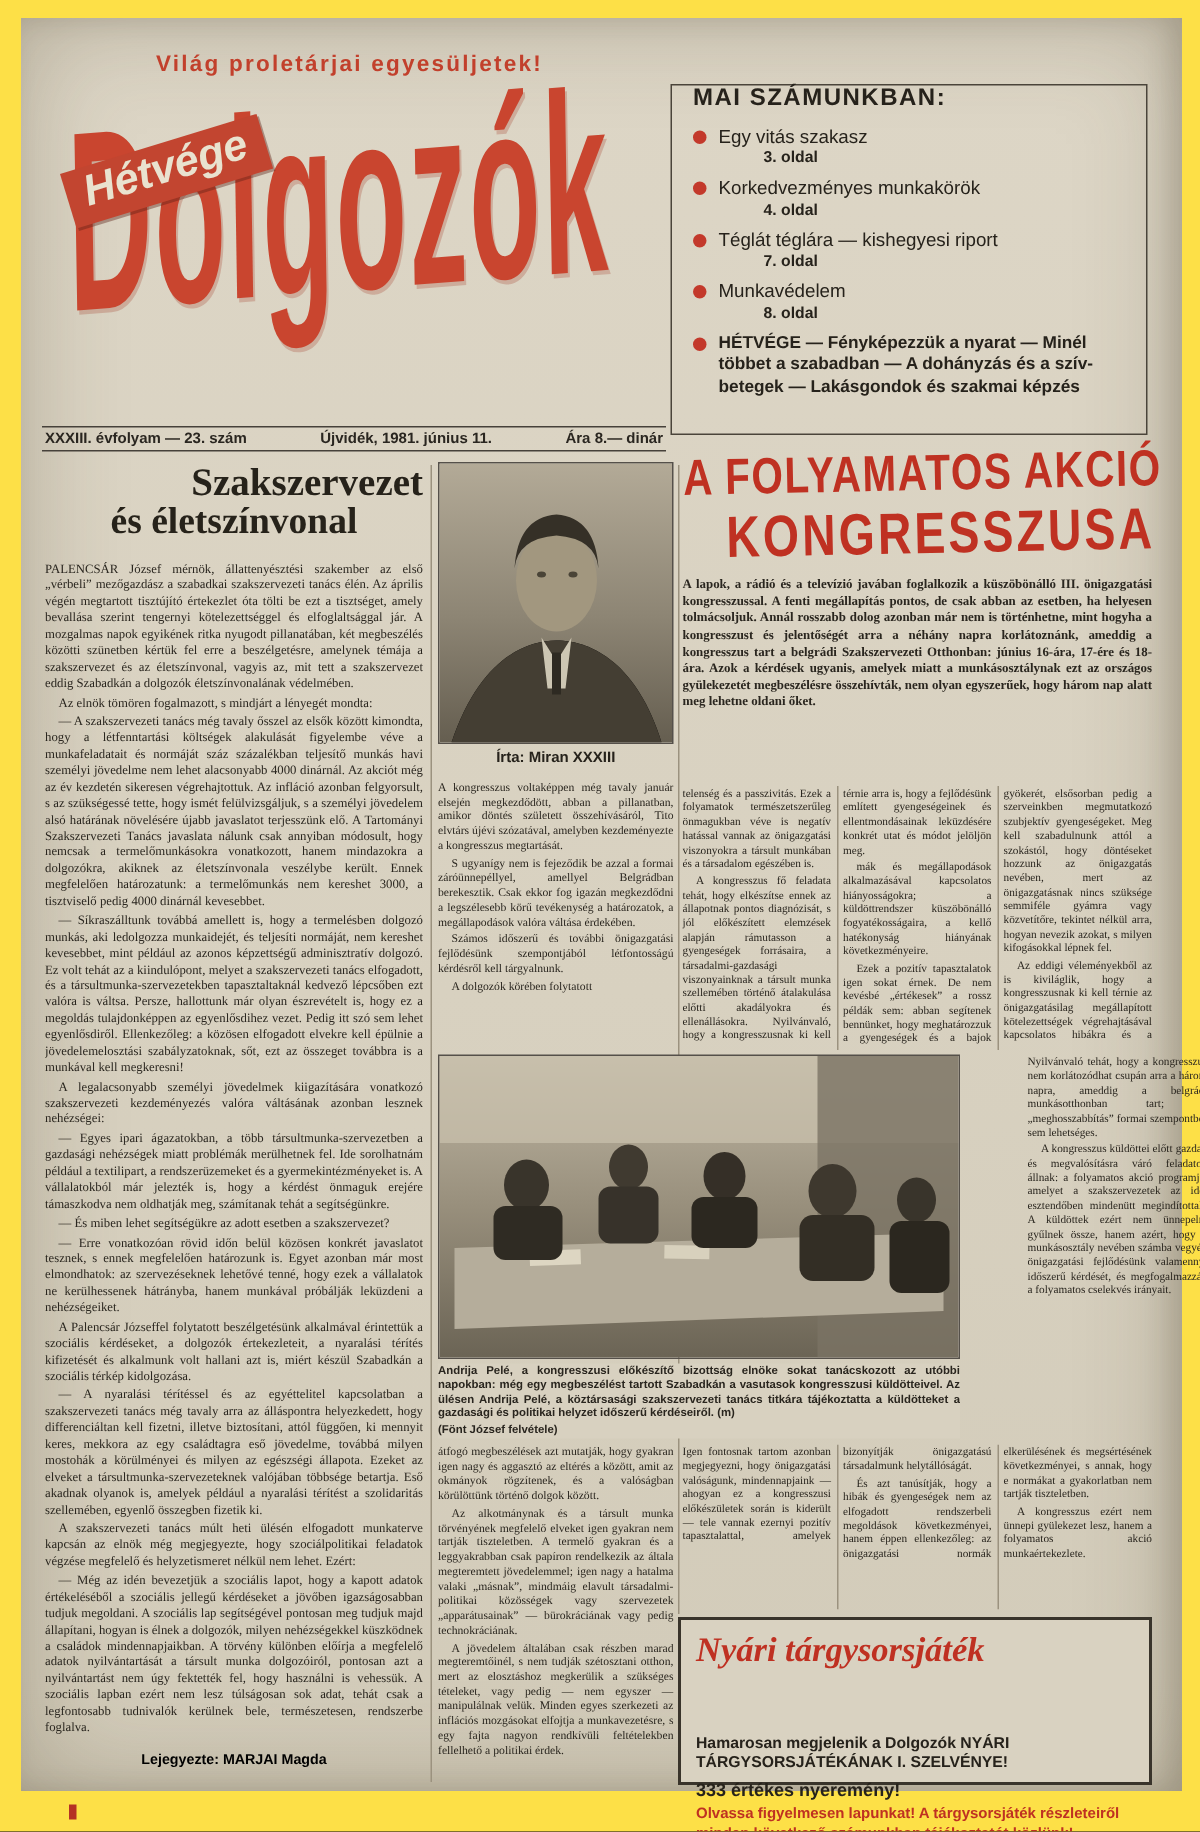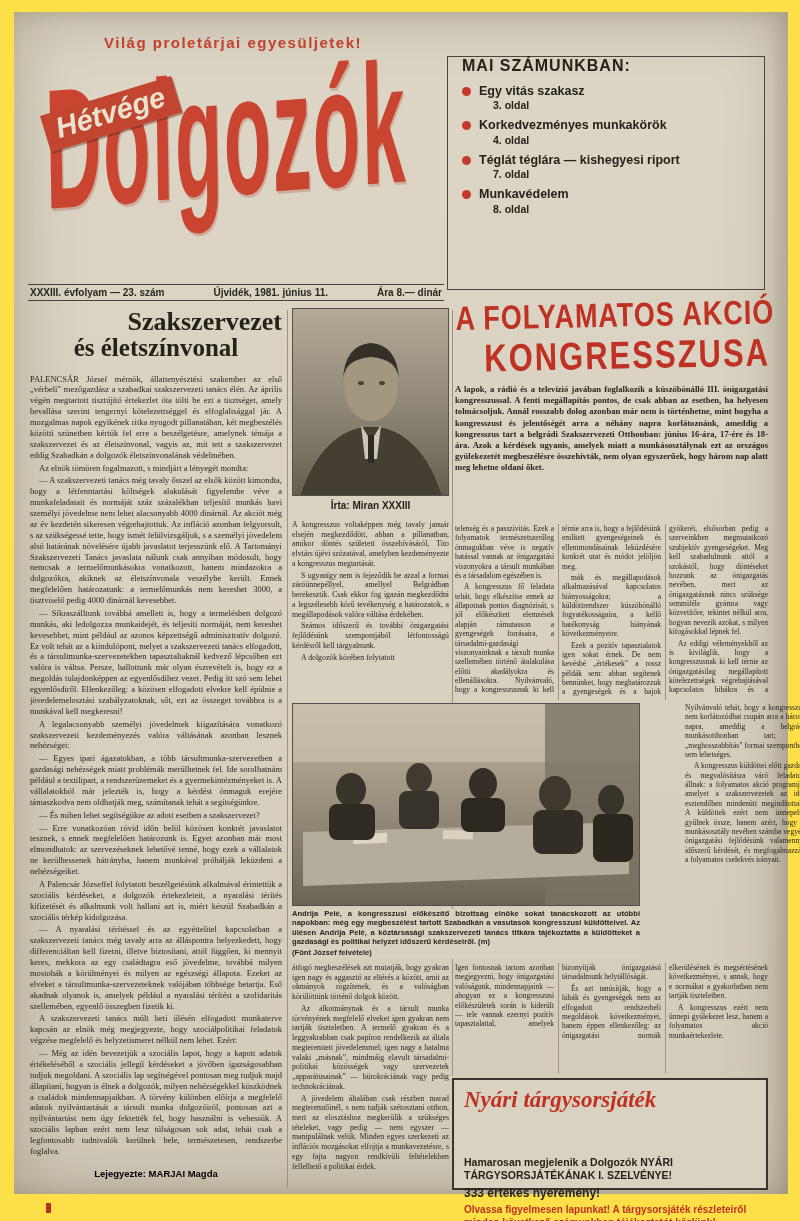--- a/index.html
+++ b/index.html
@@ -19,22 +19,22 @@
   .badge{left:40px;top:116px;background:#c24530;color:#e9e2cf;z-index:5;
          font-family:"Liberation Sans",sans-serif;font-weight:bold;font-style:italic;
          font-size:29px;padding:1px 12px 4px;transform:rotate(-17deg);transform-origin:left top;
          box-shadow:1px 2px 0 rgba(90,30,20,.4);}
   
   .toc{left:447px;top:56px;width:318px;height:234px;border:1px solid #4a443a;
        padding:0 14px;box-sizing:border-box;font-family:"Liberation Sans",sans-serif;color:#26221b;}
   .toc-title{font-weight:bold;font-size:16px;letter-spacing:1px;margin-bottom:9px;}
   .toc-item{display:flex;gap:8px;margin-bottom:7px;}
   .bullet{flex:0 0 9px;width:9px;height:9px;border-radius:50%;background:#c3392b;margin-top:3px;}
-  .toc-label{font-weight:bold;font-size:12.5px;line-height:1.15;}
-  .toc-page{font-weight:bold;font-size:10.5px;margin:1px 0 0 14px;}
+  .toc-label{font-weight:normal;font-size:12.5px;line-height:1.15;}
+  .toc-page{font-weight:bold;font-size:10.5px;margin:1px 0 0 30px;}
   .toc-weekend{font-weight:bold;font-size:11.5px;line-height:1.3;}
   
   .dateline{left:28px;top:284px;width:416px;height:17px;display:flex;justify-content:space-between;
             align-items:center;border-top:1px solid #46413a;border-bottom:1px solid #46413a;
             font-family:"Liberation Sans",sans-serif;font-weight:bold;font-size:10px;color:#2a2620;
             padding:0 2px;box-sizing:border-box;}
   
   .vrule{width:1px;background:#9b927f;z-index:1;}
   
   .body-text{font-family:"Liberation Serif",serif;color:#2a261f;text-align:justify;
@@ -120,20 +120,24 @@
         <div class="toc-label">Téglát téglára — kishegyesi riport</div>
         <div class="toc-page">7. oldal</div>
       </div>
     </div>
     <div class="toc-item">
       <span class="bullet"></span>
       <div>
         <div class="toc-label">Munkavédelem</div>
         <div class="toc-page">8. oldal</div>
       </div>
+    </div>
+    <div class="toc-item">
+      <span class="bullet"></span>
+      <div class="toc-weekend">HÉTVÉGE — Fényképezzük a nyarat — Minél többet a szabadban — A dohányzás és a szív-betegek — Lakásgondok és szakmai képzés</div>
     </div>
   </div>
 
   <div class="abs dateline">
     <span>XXXIII. évfolyam — 23. szám</span>
     <span>Újvidék, 1981. június 11.</span>
     <span>Ára 8.— dinár</span>
   </div>
 
   <div class="abs vrule" style="left:287px;top:310px;height:878px;"></div>

